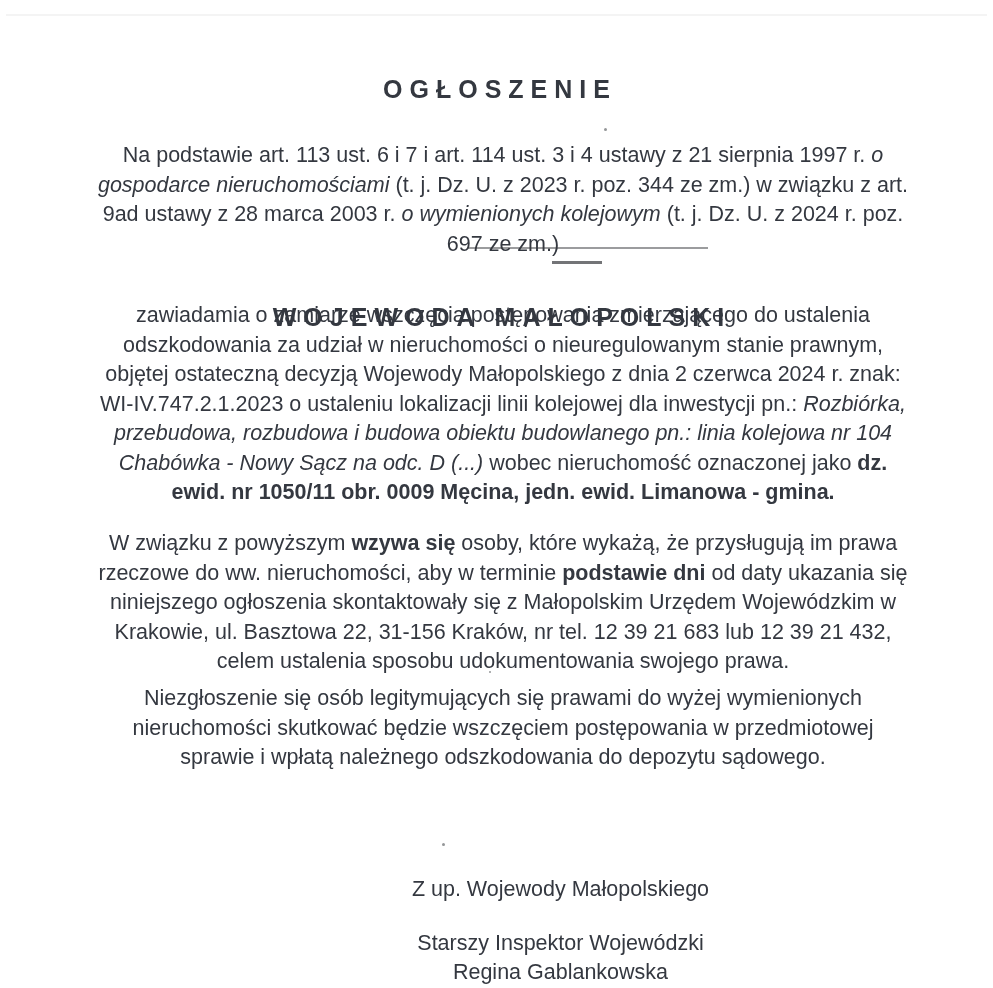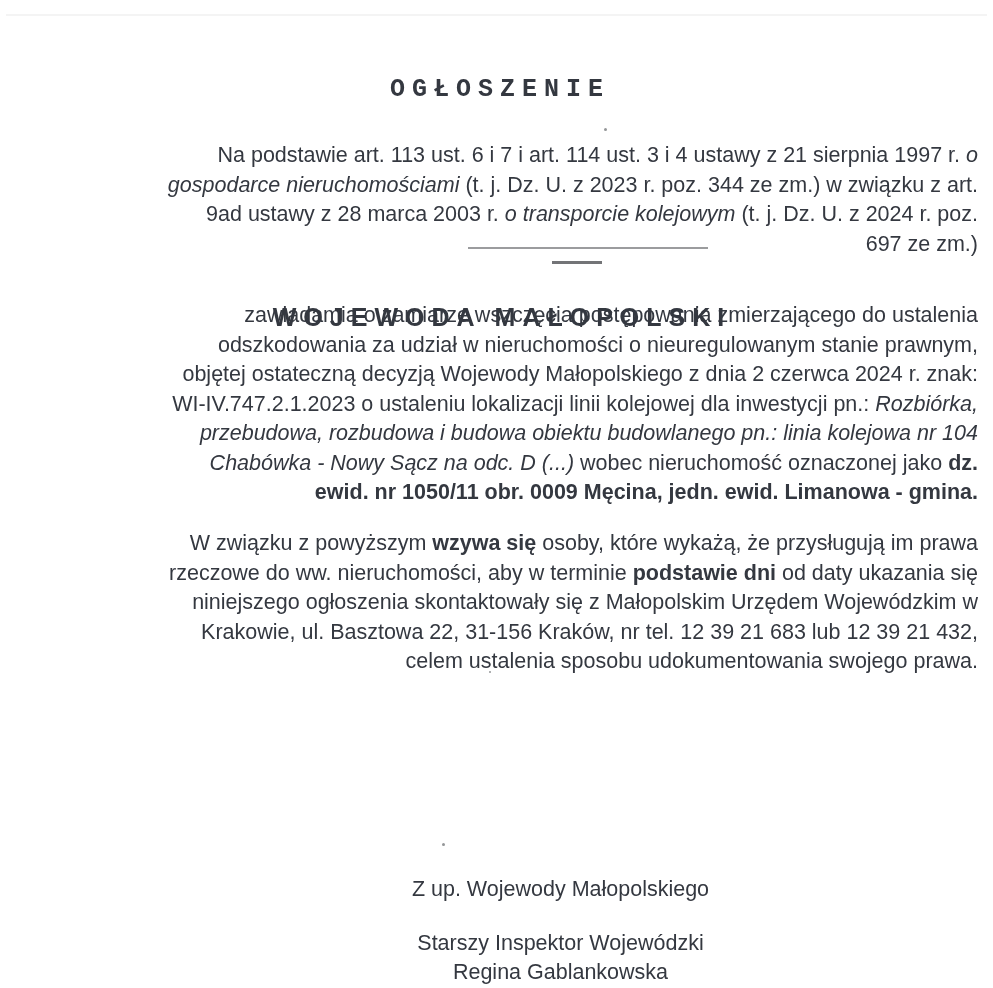--- a/index.html
+++ b/index.html
@@ -20,21 +20,20 @@
     position: absolute;
     top: 58px;
     left: 0;
     width: 100%;
     text-align: center;
     font-size: 25px;
     font-weight: 700;
     letter-spacing: 7px;
     padding-left: 7px;
     box-sizing: border-box;
-    font-family: Liberation Mono, monospace;
   }
   .issuer-heading {
     position: absolute;
     top: 282px;
     left: 0;
     width: 100%;
     text-align: center;
     font-size: 25px;
     font-weight: 700;
     letter-spacing: 7px;
@@ -42,21 +41,21 @@
     box-sizing: border-box;
   }
   .para {
     position: absolute;
     left: 28px;
     width: 950px;
     margin: 0;
     font-size: 21.5px;
     line-height: 29.5px;
     white-space: pre-wrap;
-    text-align: right;
+    text-align: center;
   }
   .para-legal-basis   { top: 141px; }
   .para-notice        { top: 301px; }
   .para-summons       { top: 529px; }
   .para-consequence   { top: 684px; }
   .run-normal { font-style: normal; font-weight: 400; }
   .run-italic { font-style: italic; font-weight: 400; }
   .run-bold   { font-style: normal; font-weight: 700; }
   .signature-block {
     position: absolute;
@@ -97,21 +96,21 @@
 
 <div class="page" style="--ink: #343840; --paper: #ffffff;">
 
   <div class="scan-line-top"></div>
   <div class="scan-speck speck-1"></div>
 
   <h1 class="doc-title">OGŁOSZENIE</h1>
 
   <p class="para para-legal-basis"><span class="run-normal">Na podstawie art. 113 ust. 6 i 7 i art. 114 ust. 3 i 4 ustawy z 21 sierpnia 1997 r. </span><span class="run-italic">o
 gospodarce nieruchomościami</span><span class="run-normal"> (t. j. Dz. U. z 2023 r. poz. 344 ze zm.) w związku z art.
-9ad ustawy z 28 marca 2003 r. </span><span class="run-italic">o transporcie kolejowym</span><span class="run-normal"> (t. j. Dz. U. z 2024 r. poz.
+9ad ustawy z 28 marca 2003 r. </span><span class="run-italic">o wymienionych kolejowym</span><span class="run-normal"> (t. j. Dz. U. z 2024 r. poz.
 697 ze zm.)</span></p>
 
   <div class="scan-smudge-1"></div>
   <div class="scan-smudge-2"></div>
 
   <h2 class="issuer-heading">WOJEWODA MAŁOPOLSKI</h2>
 
   <p class="para para-notice"><span class="run-normal">zawiadamia o zamiarze wszczęcia postępowania zmierzającego do ustalenia
 odszkodowania za udział w nieruchomości o nieuregulowanym stanie prawnym,
 objętej ostateczną decyzją Wojewody Małopolskiego z dnia 2 czerwca 2024 r. znak:
@@ -121,20 +120,23 @@
 ewid. nr 1050/11 obr. 0009 Męcina, jedn. ewid. Limanowa - gmina.</span></p>
 
   <p class="para para-summons"><span class="run-normal">W związku z powyższym </span><span class="run-bold">wzywa się</span><span class="run-normal"> osoby, które wykażą, że przysługują im prawa
 rzeczowe do ww. nieruchomości, aby w terminie </span><span class="run-bold">podstawie dni</span><span class="run-normal"> od daty ukazania się
 niniejszego ogłoszenia skontaktowały się z Małopolskim Urzędem Wojewódzkim w
 Krakowie, ul. Basztowa 22, 31-156 Kraków, nr tel. 12 39 21 683 lub 12 39 21 432,
 celem ustalenia sposobu udokumentowania swojego prawa.</span></p>
 
   <div class="scan-speck speck-3"></div>
 
+  <p class="para para-consequence"><span class="run-normal">Niezgłoszenie się osób legitymujących się prawami do wyżej wymienionych
+nieruchomości skutkować będzie wszczęciem postępowania w przedmiotowej
+sprawie i wpłatą należnego odszkodowania do depozytu sądowego.</span></p>
 
   <div class="scan-speck speck-2"></div>
 
   <div class="signature-block">
     <p class="signature-authorization">Z up. Wojewody Małopolskiego</p>
     <p class="signature-position">Starszy Inspektor Wojewódzki</p>
     <p class="signature-name">Regina Gablankowska</p>
   </div>
 
 </div>

